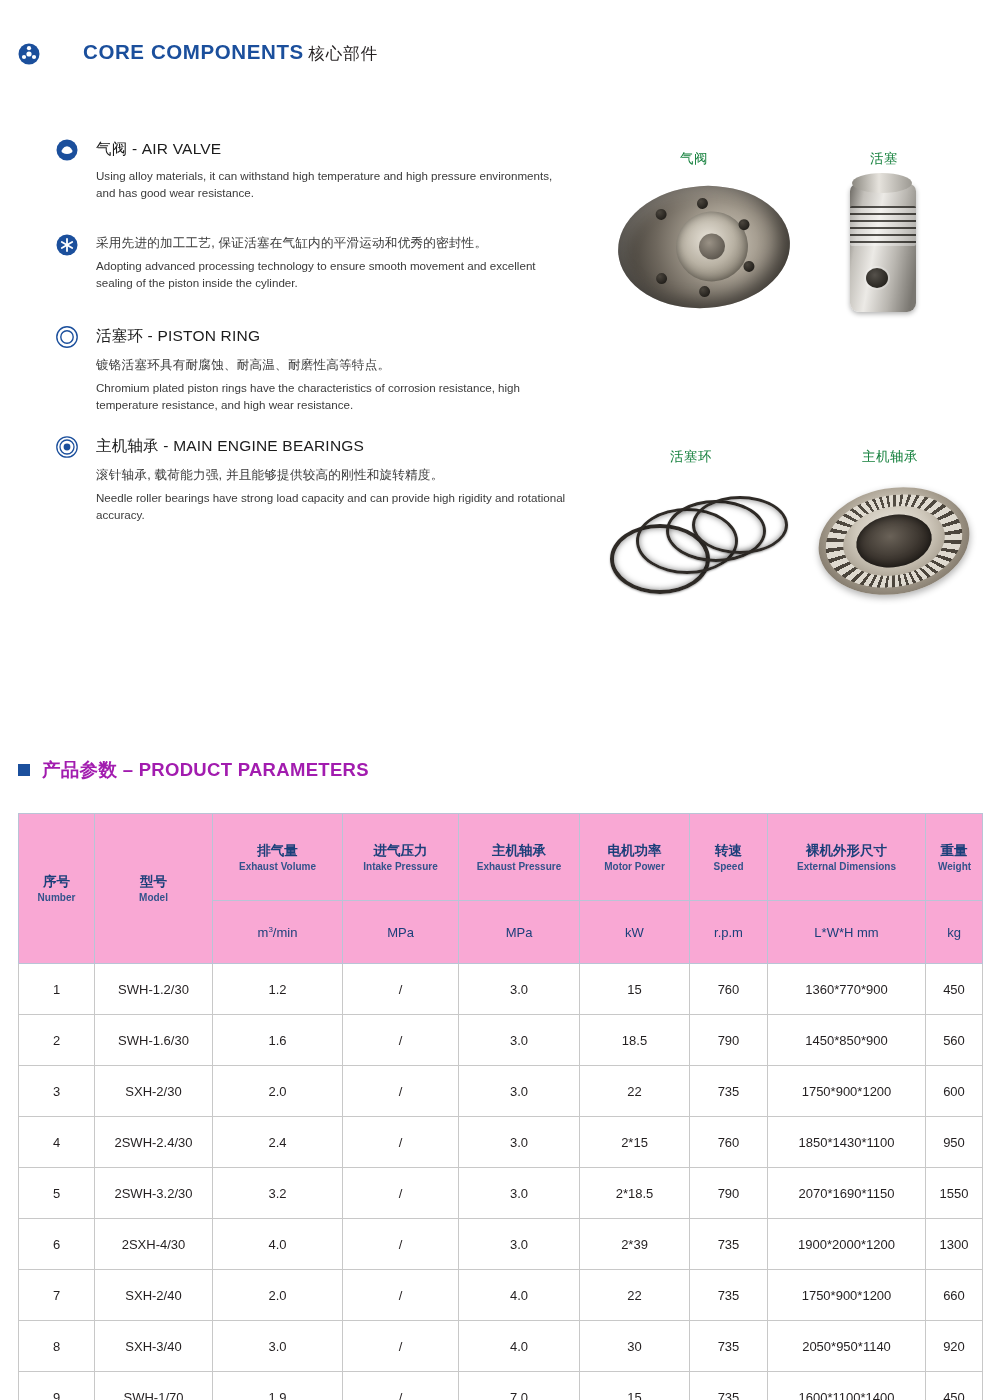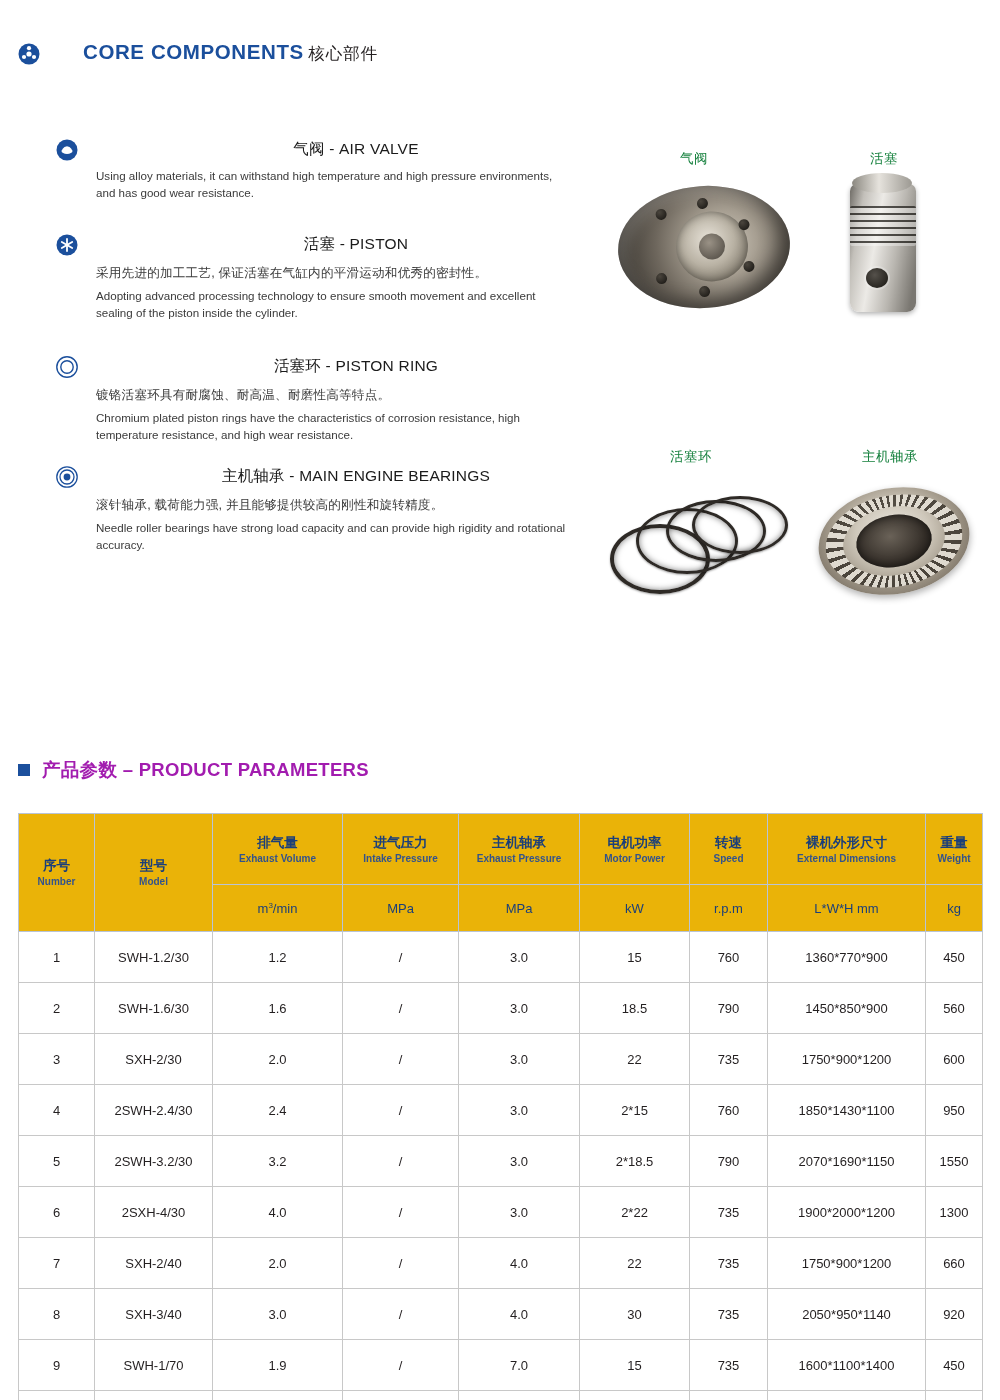--- a/index.html
+++ b/index.html
@@ -65,21 +65,20 @@
     top: 1px;
     width: 22px;
     height: 22px;
   }
   .feature .f-title {
     font-size: 15.5px;
     color: #1b1b1b;
     line-height: 21px;
     margin-bottom: 9px;
     letter-spacing: 0.2px;
-    text-align: center;
   }
   .feature .f-cn {
     font-size: 12.6px;
     color: #3a3a3a;
     line-height: 20px;
     letter-spacing: 0.2px;
     margin-bottom: 5px;
   }
   .feature .f-en {
     font-size: 11.6px;
@@ -201,24 +200,24 @@
     width: 964px;
     border-collapse: collapse;
     table-layout: fixed;
   }
   table.params th, table.params td {
     border: 1px solid #c8c8c8;
     text-align: center;
     vertical-align: middle;
   }
   table.params thead th {
-    background: #eab308;
+    background: #f9a8d4;
     color: #1b3f7a;
     border-color: #b9c4d6;
-    padding: 4px;
+    padding: 12px;
   }
   .th-cn { font-size: 13.5px; line-height: 19px; display: block; }
   .th-en { font-size: 10px; line-height: 14px; display: block; color: #33538c; }
   .hdr-row1 th { height: 62px; }
   .hdr-row2 th { height: 38px; font-size: 13px; font-weight: normal; }
   table.params tbody td {
     height: 48px;
     font-size: 13px;
     color: #231f20;
   }
@@ -270,21 +269,20 @@
     <span class="f-icon">
       <svg width="22" height="22" viewBox="0 0 22 22">
         <circle cx="11" cy="11" r="10.5" fill="#1b4f9c"></circle>
         <g stroke="#ffffff" stroke-width="1.8" stroke-linecap="round">
           <line x1="11" y1="5" x2="11" y2="17"></line>
           <line x1="5.8" y1="8" x2="16.2" y2="14"></line>
           <line x1="5.8" y1="14" x2="16.2" y2="8"></line>
         </g>
       </svg>
     </span>
-    <div class="f-title">活塞 - PISTON</div>
     <div class="f-cn">采用先进的加工工艺, 保证活塞在气缸内的平滑运动和优秀的密封性。</div>
     <div class="f-en">Adopting advanced processing technology to ensure smooth movement and excellent sealing of the piston inside the cylinder.</div>
   </div>
 
   <div class="feature" id="feature-3">
     <span class="f-icon">
       <svg width="22" height="22" viewBox="0 0 22 22">
         <circle cx="11" cy="11" r="10.2" fill="none" stroke="#1b4f9c" stroke-width="1.4"></circle>
         <circle cx="11" cy="11" r="6.2" fill="none" stroke="#1b4f9c" stroke-width="1.4"></circle>
       </svg>
@@ -472,21 +470,21 @@
         <td>790</td>
         <td>2070*1690*1150</td>
         <td>1550</td>
       </tr>
       <tr>
         <td>6</td>
         <td>2SXH-4/30</td>
         <td>4.0</td>
         <td>/</td>
         <td>3.0</td>
-        <td>2*22</td>
+        <td>2*39</td>
         <td>735</td>
         <td>1900*2000*1200</td>
         <td>1300</td>
       </tr>
       <tr>
         <td>7</td>
         <td>SXH-2/40</td>
         <td>2.0</td>
         <td>/</td>
         <td>4.0</td>

